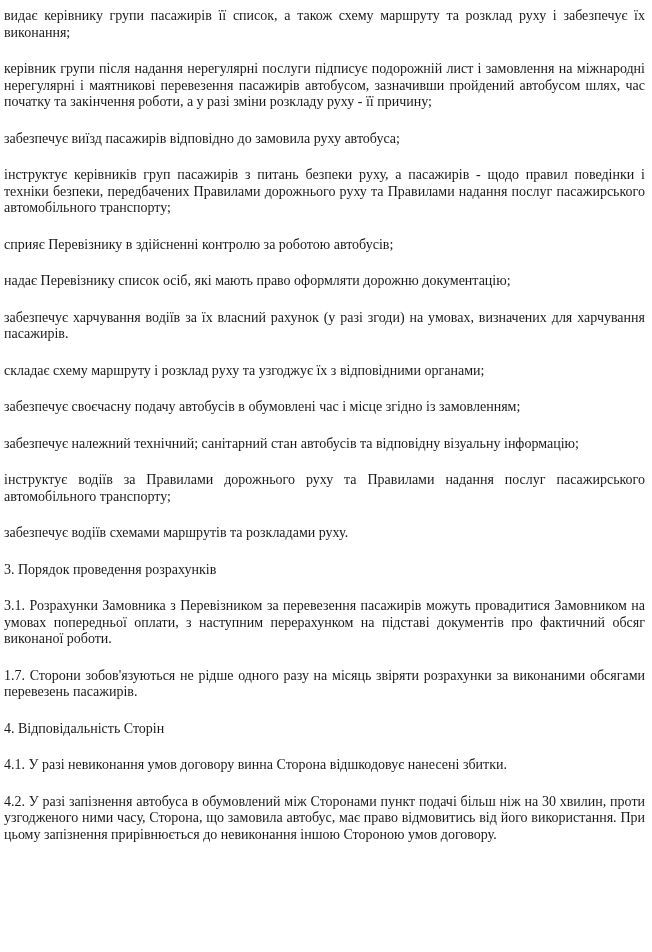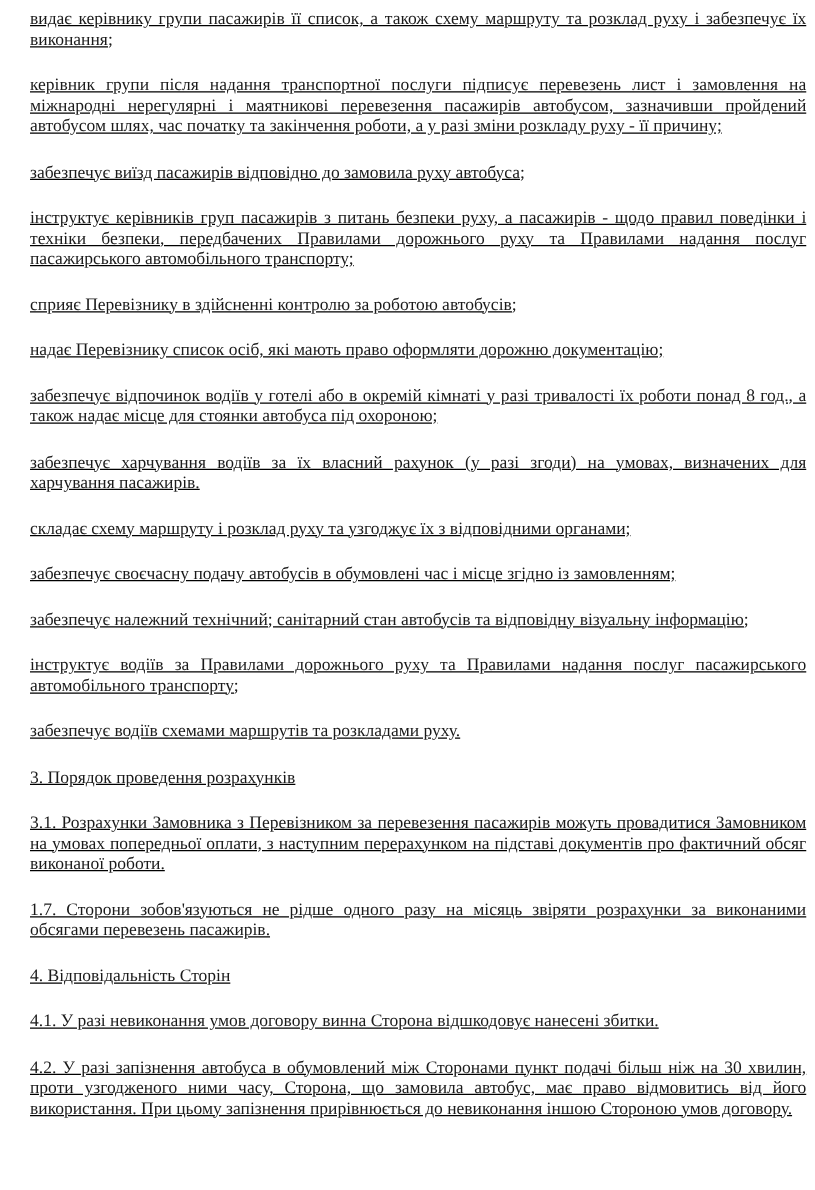--- a/index.html
+++ b/index.html
@@ -6,47 +6,45 @@
     html, body {
       margin: 0;
       padding: 0;
       background: #ffffff;
     }
     .page {
       width: 652px;
       min-height: 952px;
       background: #ffffff;
       box-sizing: border-box;
-      padding: 8px 7px 6px 24px;
-      text-decoration: underline;
+      padding: 8px 7px 6px 4px;
     }
     .para {
       font-family: "Liberation Serif", "DejaVu Serif", serif;
       font-size: 14px;
       line-height: 16.5px;
       color: #1a1a1a;
       text-align: justify;
       margin: 0 0 20px 0;
     }
     .para:last-child {
       margin-bottom: 16px;
     }
   </style>
 </head>
 <body>
 
 <div class="page">
   <div class="doc-content">
       <p class="para">видає керівнику групи пасажирів її список, а також схему маршруту та розклад руху і забезпечує їх виконання;</p>
-      <p class="para">керівник групи після надання транспортної послуги підписує перевезень лист і замовлення на міжнародні нерегулярні і маятникові перевезення пасажирів автобусом, зазначивши пройдений автобусом шлях, час початку та закінчення роботи, а у разі зміни розкладу руху - її причину;</p>
+      <p class="para">керівник групи після надання нерегулярні послуги підписує подорожній лист і замовлення на міжнародні нерегулярні і маятникові перевезення пасажирів автобусом, зазначивши пройдений автобусом шлях, час початку та закінчення роботи, а у разі зміни розкладу руху - її причину;</p>
       <p class="para">забезпечує виїзд пасажирів відповідно до замовила руху автобуса;</p>
       <p class="para">інструктує керівників груп пасажирів з питань безпеки руху, а пасажирів - щодо правил поведінки і техніки безпеки, передбачених Правилами дорожнього руху та Правилами надання послуг пасажирського автомобільного транспорту;</p>
       <p class="para">сприяє Перевізнику в здійсненні контролю за роботою автобусів;</p>
       <p class="para">надає Перевізнику список осіб, які мають право оформляти дорожню документацію;</p>
-      <p class="para">забезпечує відпочинок водіїв у готелі або в окремій кімнаті у разі тривалості їх роботи понад 8 год., а також надає місце для стоянки автобуса під охороною;</p>
       <p class="para">забезпечує харчування водіїв за їх власний рахунок (у разі згоди) на умовах, визначених для харчування пасажирів.</p>
       <p class="para">складає схему маршруту і розклад руху та узгоджує їх з відповідними органами;</p>
       <p class="para">забезпечує своєчасну подачу автобусів в обумовлені час і місце згідно із замовленням;</p>
       <p class="para">забезпечує належний технічний; санітарний стан автобусів та відповідну візуальну інформацію;</p>
       <p class="para">інструктує водіїв за Правилами дорожнього руху та Правилами надання послуг пасажирського автомобільного транспорту;</p>
       <p class="para">забезпечує водіїв схемами маршрутів та розкладами руху.</p>
       <p class="para">3. Порядок проведення розрахунків</p>
       <p class="para">3.1. Розрахунки Замовника з Перевізником за перевезення пасажирів можуть провадитися Замовником на умовах попередньої оплати, з наступним перерахунком на підставі документів про фактичний обсяг виконаної роботи.</p>
       <p class="para">1.7. Сторони зобов'язуються не рідше одного разу на місяць звіряти розрахунки за виконаними обсягами перевезень пасажирів.</p>
       <p class="para">4. Відповідальність Сторін</p>

